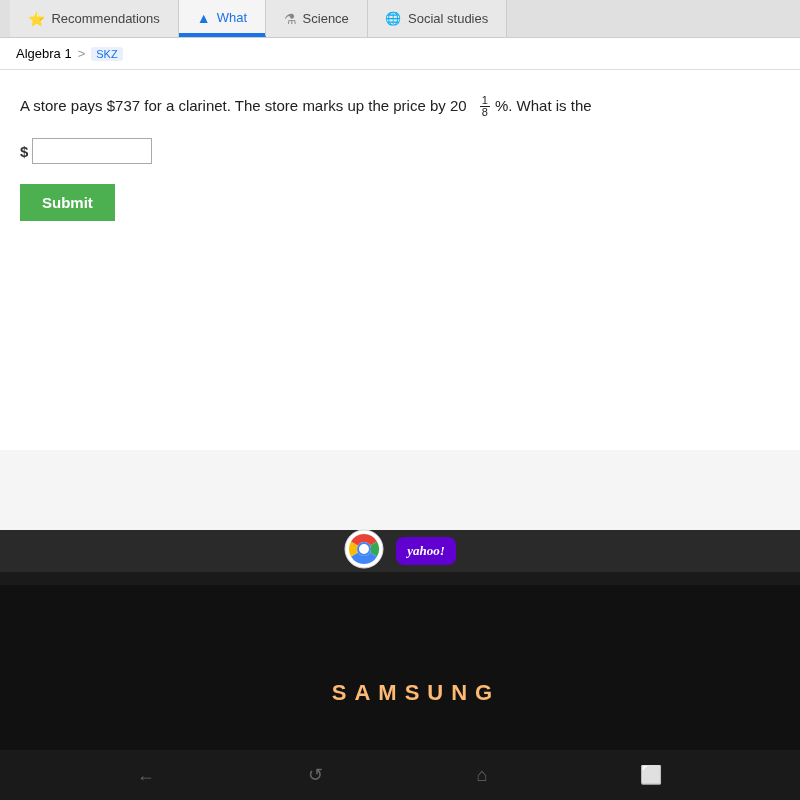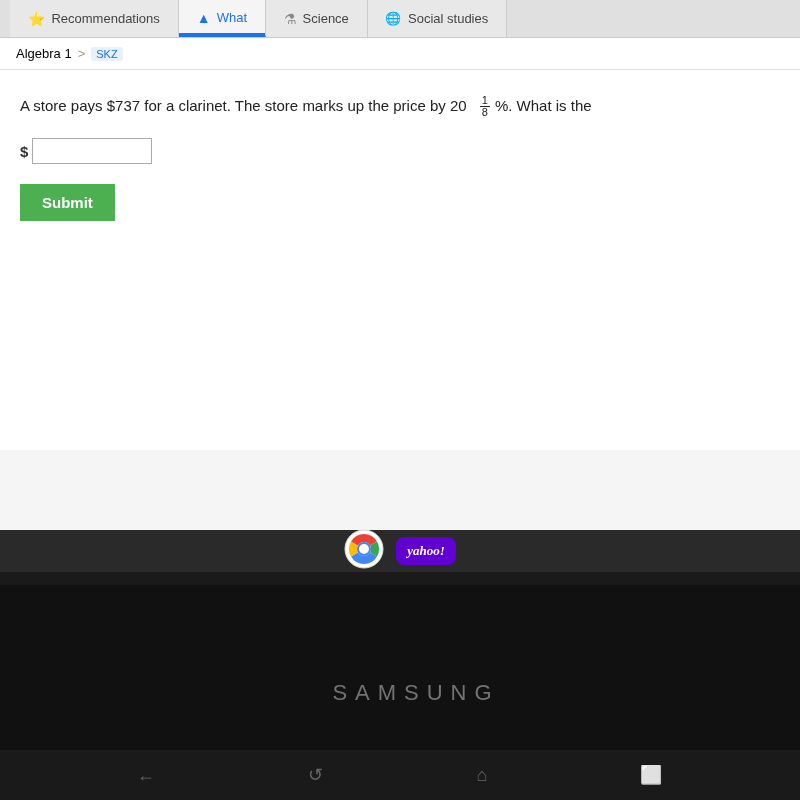--- a/index.html
+++ b/index.html
@@ -194,24 +194,24 @@
       height: 215px;
       background: #111;
       position: absolute;
       top: 585px;
       display: flex;
       align-items: center;
       justify-content: center;
     }
 
     .samsung-text {
-      color: #737373;
+      color: #fdba74;
       font-size: 22px;
       letter-spacing: 8px;
-      font-weight: 400;
+      font-weight: 700;
       margin-left: 32px;
     }
 
     
     .bottom-nav {
       width: 800px;
       height: 50px;
       background: #1a1a1a;
       position: absolute;
       top: 750px;

